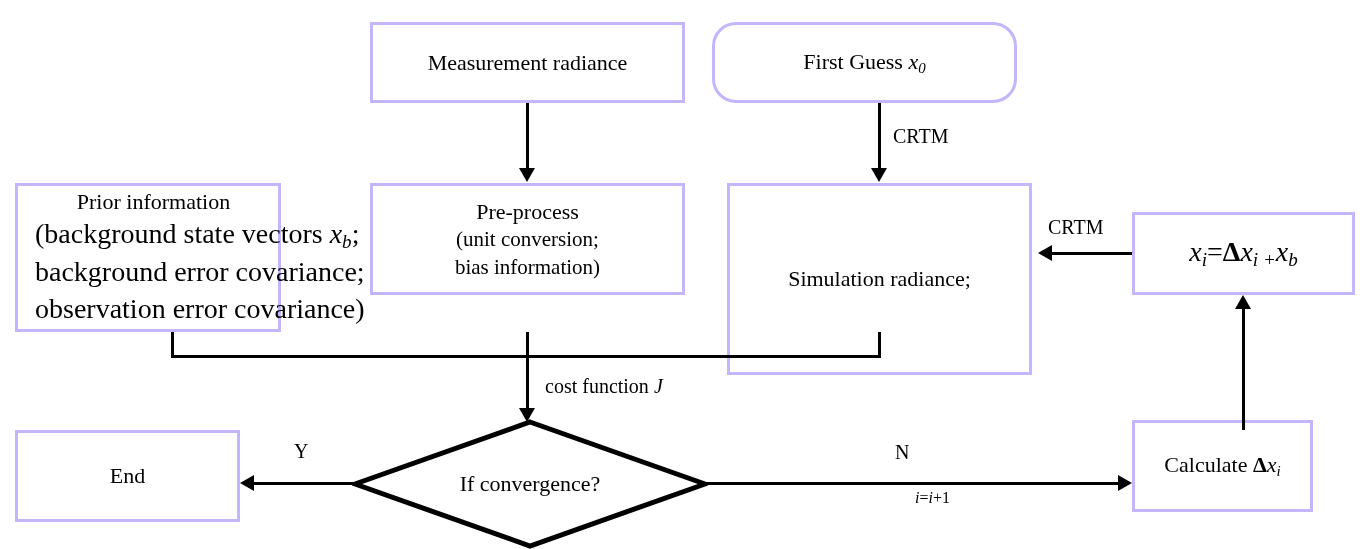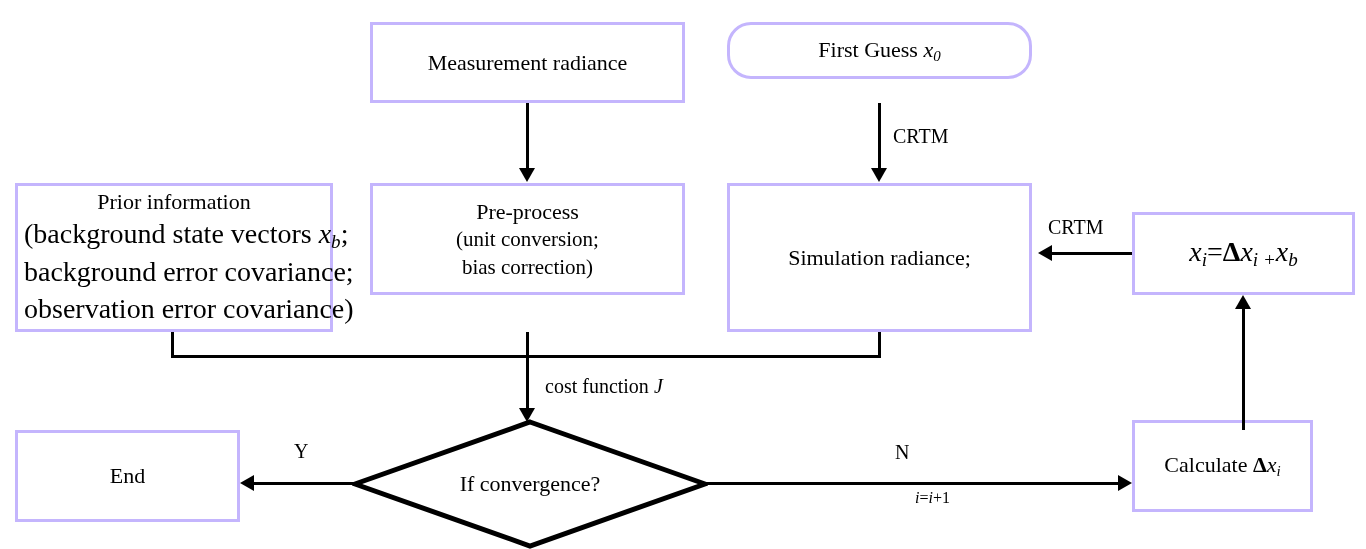--- a/index.html
+++ b/index.html
@@ -72,44 +72,44 @@
 <body>
 
 <div id="stage">
 
   <div class="box" style="left:370px;top:22px;width:315px;height:81px;">
     <div class="lines">
       <span class="ln f22">Measurement radiance</span>
     </div>
   </div>
 
-  <div class="box" style="left:727px;top:22px;width:305px;height:57px;border-radius:24px;">
+  <div class="box" style="left:712px;top:22px;width:305px;height:81px;border-radius:24px;">
     <div class="lines">
       <span class="ln f22"><span>First Guess </span><span class="it">x</span><sub>0</sub></span>
     </div>
   </div>
 
-  <div class="box" style="left:15px;top:183px;width:318px;height:149px;">
+  <div class="box" style="left:15px;top:183px;width:266px;height:149px;padding-left:11px;">
     <div class="lines">
       <span class="ln f22">Prior information</span>
       <span class="ln f20"><span>(background state vectors </span><span class="it">x</span><sub>b</sub><span>;</span></span>
       <span class="ln f20">background error covariance;</span>
       <span class="ln f20">observation error covariance)</span>
     </div>
   </div>
 
   <div class="box" style="left:370px;top:183px;width:315px;height:112px;">
     <div class="lines">
       <span class="ln f22">Pre-process</span>
       <span class="ln f21">(unit conversion;</span>
-      <span class="ln f21">bias correction)</span>
+      <span class="ln f21">bias information)</span>
     </div>
   </div>
 
-  <div class="box" style="left:727px;top:183px;width:305px;height:149px;">
+  <div class="box" style="left:727px;top:183px;width:305px;height:192px;">
     <div class="lines">
       <span class="ln f22">Simulation radiance;</span>
     </div>
   </div>
 
   <div class="box" style="left:15px;top:430px;width:225px;height:92px;">
     <div class="lines">
       <span class="ln f22">End</span>
     </div>
   </div>

